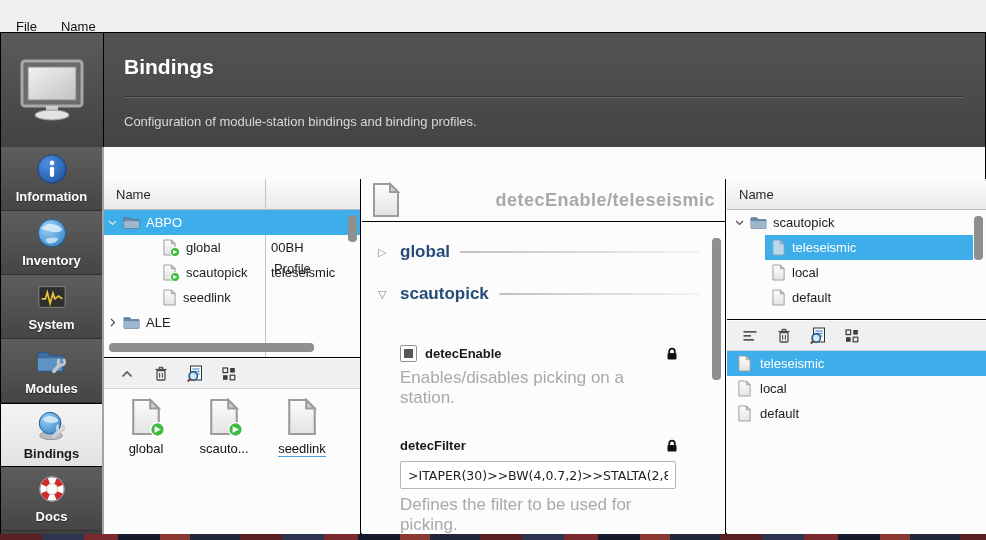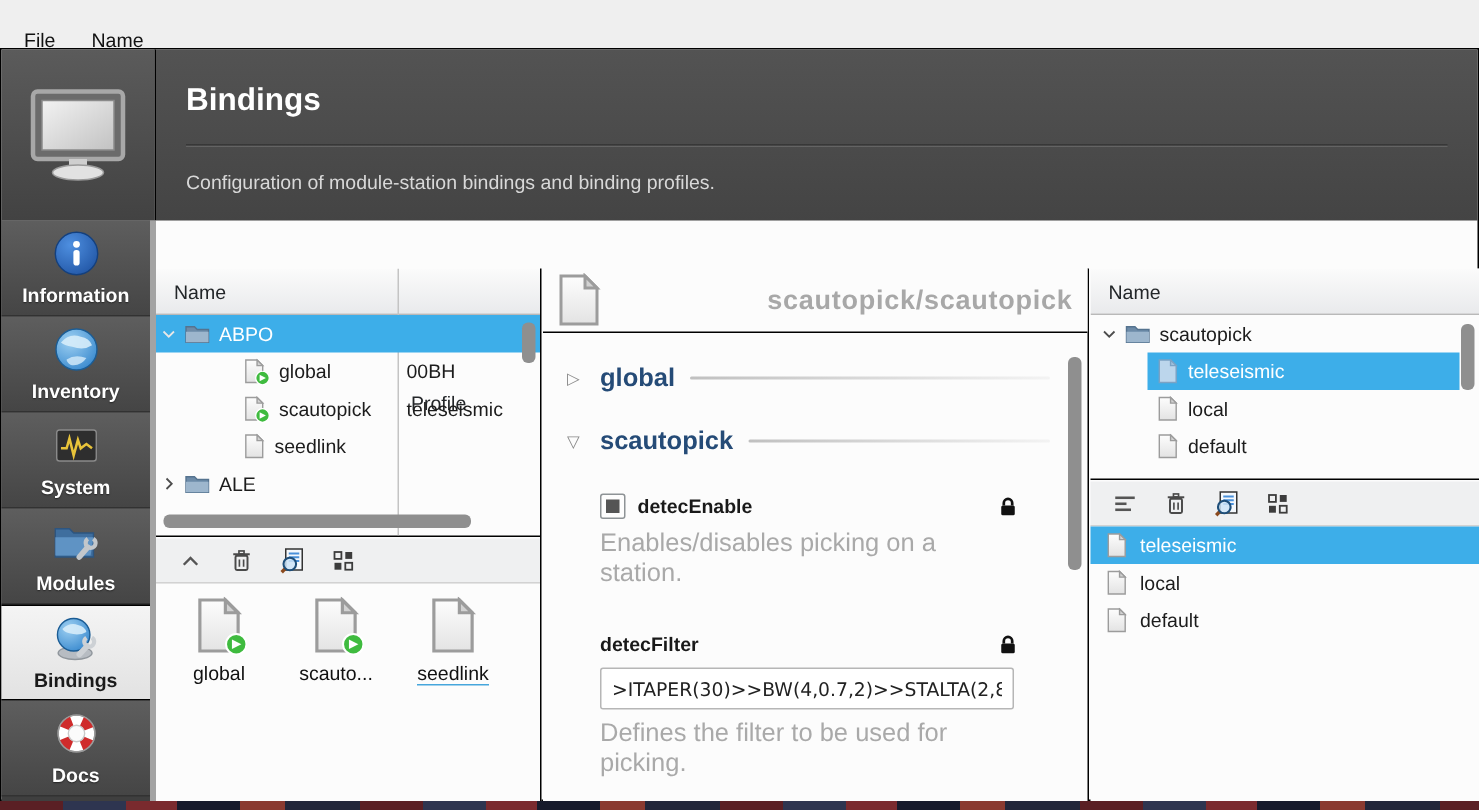--- a/index.html
+++ b/index.html
@@ -16,21 +16,21 @@
   .window { position:absolute; left:0; top:32px; width:986px; height:502px; border:1px solid #000; background:#fcfcfc; }
 
   
   .banner { position:absolute; left:0; top:0; width:984px; height:114px; display:flex; }
   .logo-box { width:103px; height:114px; background:linear-gradient(180deg,#5b5b5b,#424242); border-right:1px solid #000; display:flex; align-items:center; justify-content:center; }
   .banner-main { flex:1; background:linear-gradient(180deg,#535353,#444444); padding:0 20px; }
   .banner-title { color:#fff; font-size:21px; font-weight:bold; padding-top:22px; height:64px; }
   .banner-sub { border-top:1px solid rgba(255,255,255,0.14); box-shadow:0 -1px 0 rgba(0,0,0,0.25); color:#d8d8d8; font-size:13px; padding-top:16px; }
 
   
-  .sidebar { position:absolute; left:0; top:114px; width:103px; height:388px; background:#3f3f3f; border-right:4px solid #a3a3a3; }
+  .sidebar { position:absolute; left:0; top:114px; width:103px; height:388px; background:#3f3f3f; border-right:2px solid #a3a3a3; }
   .side-item { height:64px; background:linear-gradient(180deg,#5e5e5e,#454545); border-bottom:1px solid #323232; display:flex; flex-direction:column; align-items:center; justify-content:center; gap:4px; cursor:pointer; }
   .side-item .lbl { color:#fff; font-weight:bold; font-size:13px; text-shadow:0 1px 1px rgba(0,0,0,0.5); }
   .side-item.selected { background:linear-gradient(180deg,#f4f4f4,#e2e2e2); border-top:1px solid #000; border-bottom:1px solid #000; }
   .side-item.selected .lbl { color:#1a1a1a; text-shadow:none; }
 
   
   .panel { position:absolute; background:#fcfcfc; }
   .tree-header { height:31px; background:linear-gradient(180deg,#fbfbfb,#e9eaec); border-bottom:1px solid #b9b9b9; display:flex; align-items:center; font-size:13px; color:#232629; }
   .trow { height:25px; display:flex; align-items:center; position:relative; cursor:default; white-space:nowrap; }
   .trow .nm { margin-left:6px; }
@@ -356,39 +356,39 @@
           </div>
         </div>
       </div>
     </div>
 
     <div class="panel editor">
       <div class="editor-header">
         <svg width="32" height="38" viewBox="0 0 16 18">
             <use href="#sym-file"></use>
           </svg>
-        <span class="editor-title">scautopick/scautopick</span>
+        <span class="editor-title">detecEnable/teleseismic</span>
       </div>
       <div class="editor-body">
 
         <div class="section-head">
           <span class="section-tri">▷</span>
           <span class="section-name">global</span>
           <span class="rule"></span>
         </div>
 
         <div class="section-head">
           <span class="section-tri">▽</span>
           <span class="section-name">scautopick</span>
           <span class="rule"></span>
         </div>
 
         <div class="params">
 
-          <div class="param" style="margin-top:22px">
+          <div class="param" style="margin-top:38px">
             <div class="param-head">
               <span class="checkbox">
                   <span class="inner"></span>
                 </span>
               <span class="param-label">detecEnable</span>
               <svg class="lock" width="12" height="14">
                   <use href="#sym-lock"></use>
                 </svg>
             </div>
             <div class="param-desc">Enables/disables picking on a station.</div>

